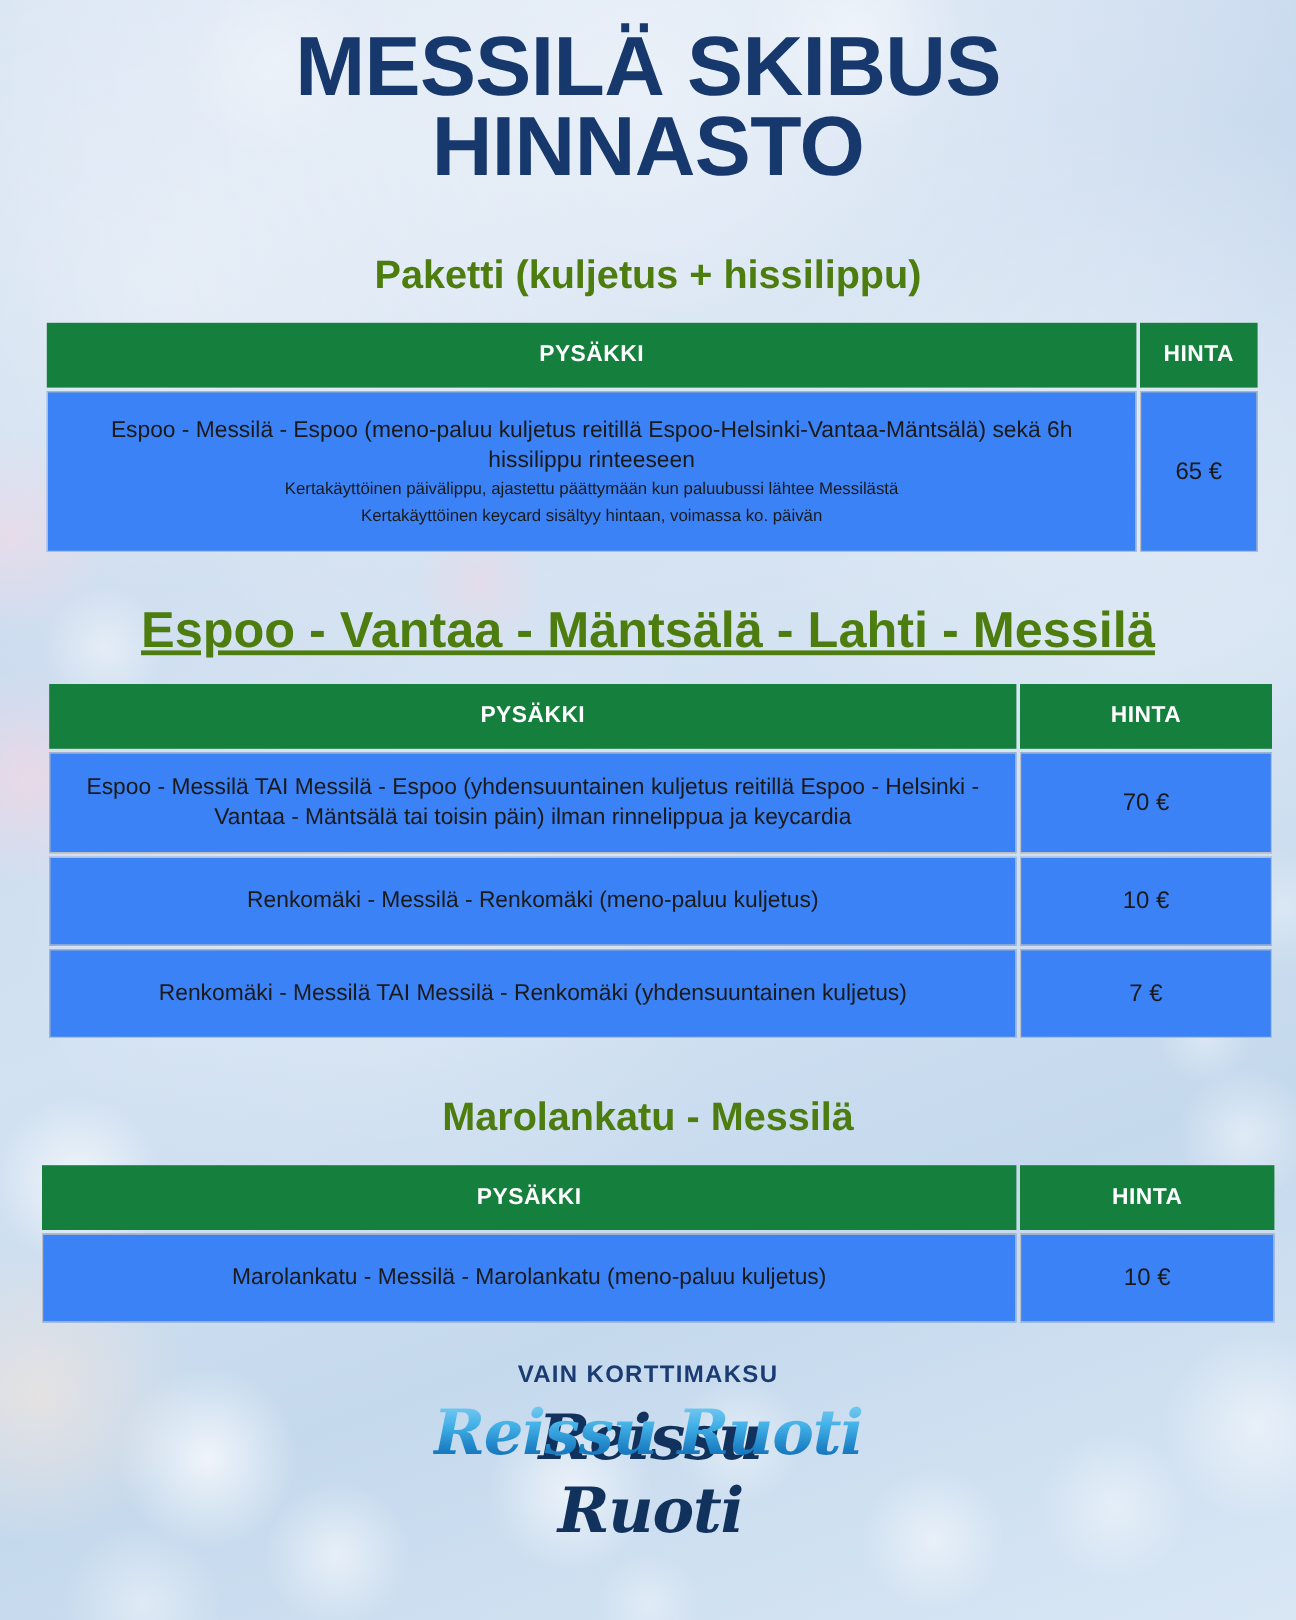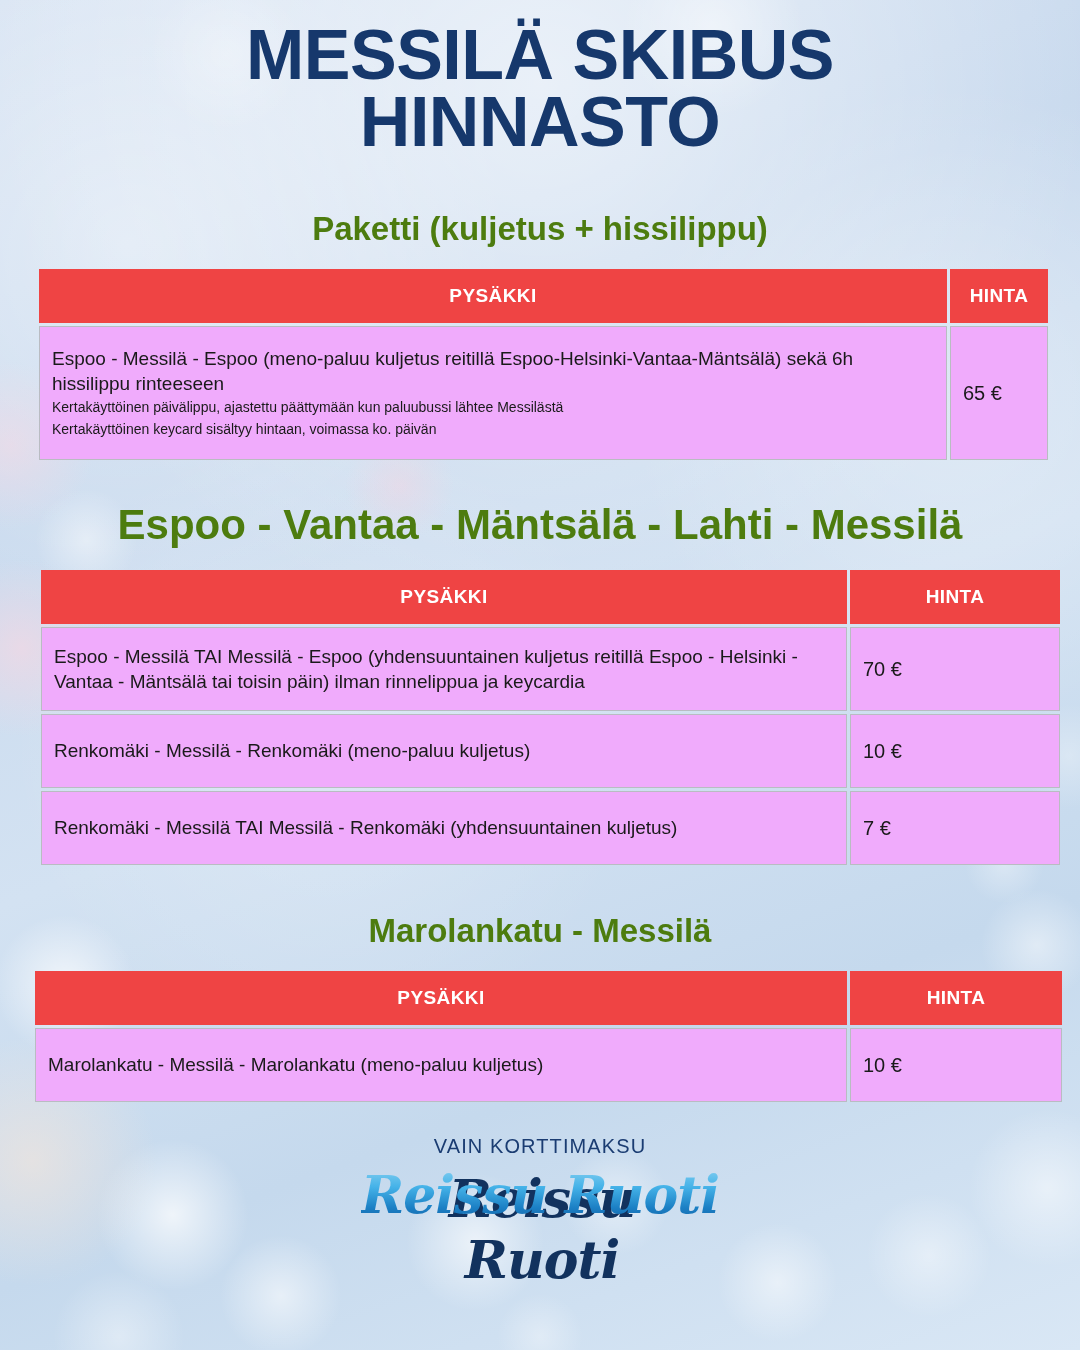--- a/index.html
+++ b/index.html
@@ -76,48 +76,49 @@
   }
   .main-title .line { display: block; }
 
   
   .section-heading {
     text-align: center;
     color: #4d7c0f;
     font-weight: bold;
   }
   .sh-1 { font-size: 33px; margin-top: 55px; margin-bottom: 18px; }
-  .sh-2 { font-size: 42px; margin-top: 38px; margin-bottom: 18px; }
+  .sh-2 { font-size: 42px; margin-top: 38px; margin-bottom: 18px; text-decoration: underline; }
   .sh-3 { font-size: 33px; margin-top: 44px; margin-bottom: 18px; }
 
   
   .price-table {
     border-collapse: separate;
     border-spacing: 3px 3px;
     table-layout: fixed;
   }
   .t1 { width: 1012px; margin: 0 auto 0 36px; }
   .t2 { width: 1022px; margin: 0 auto 0 38px; }
   .t3 { width: 1030px; margin: 0 auto 0 32px; }
 
   .price-table th {
-    background: #ef4444;
+    background: #15803d;
     color: #ffffff;
     font-size: 19px;
     font-weight: bold;
     letter-spacing: 0.4px;
     padding: 16px 6px;
     text-align: center;
     border: none;
   }
   .price-table td {
-    background: #f0abfc;
+    background: #3b82f6;
     border: 1px solid #b9bcc2;
     color: #1a1a1a;
     font-size: 19px;
+    text-align: center;
     vertical-align: middle;
     padding: 10px 12px;
     line-height: 1.32;
   }
   .price-table td.price {
     font-size: 20px;
     white-space: nowrap;
   }
   .note {
     display: block;
@@ -139,21 +140,21 @@
   .r-med    td { height: 52px; margin-left: 16px; }
 
   
   .footer {
     text-align: center;
     margin-top: 30px;
   }
   .payment-note {
     color: #1a3c72;
     font-size: 20px;
-    font-weight: normal;
+    font-weight: bold;
     letter-spacing: 1.1px;
   }
   .logo {
     margin-top: 6px;
     font-family: "DejaVu Serif", serif;
     font-style: italic;
     font-weight: bold;
     font-size: 52px;
     letter-spacing: -1px;
     background: linear-gradient(180deg, #8fd4f2 0%, #44b2e8 38%, #1b7fc4 72%, #1463a6 100%);

